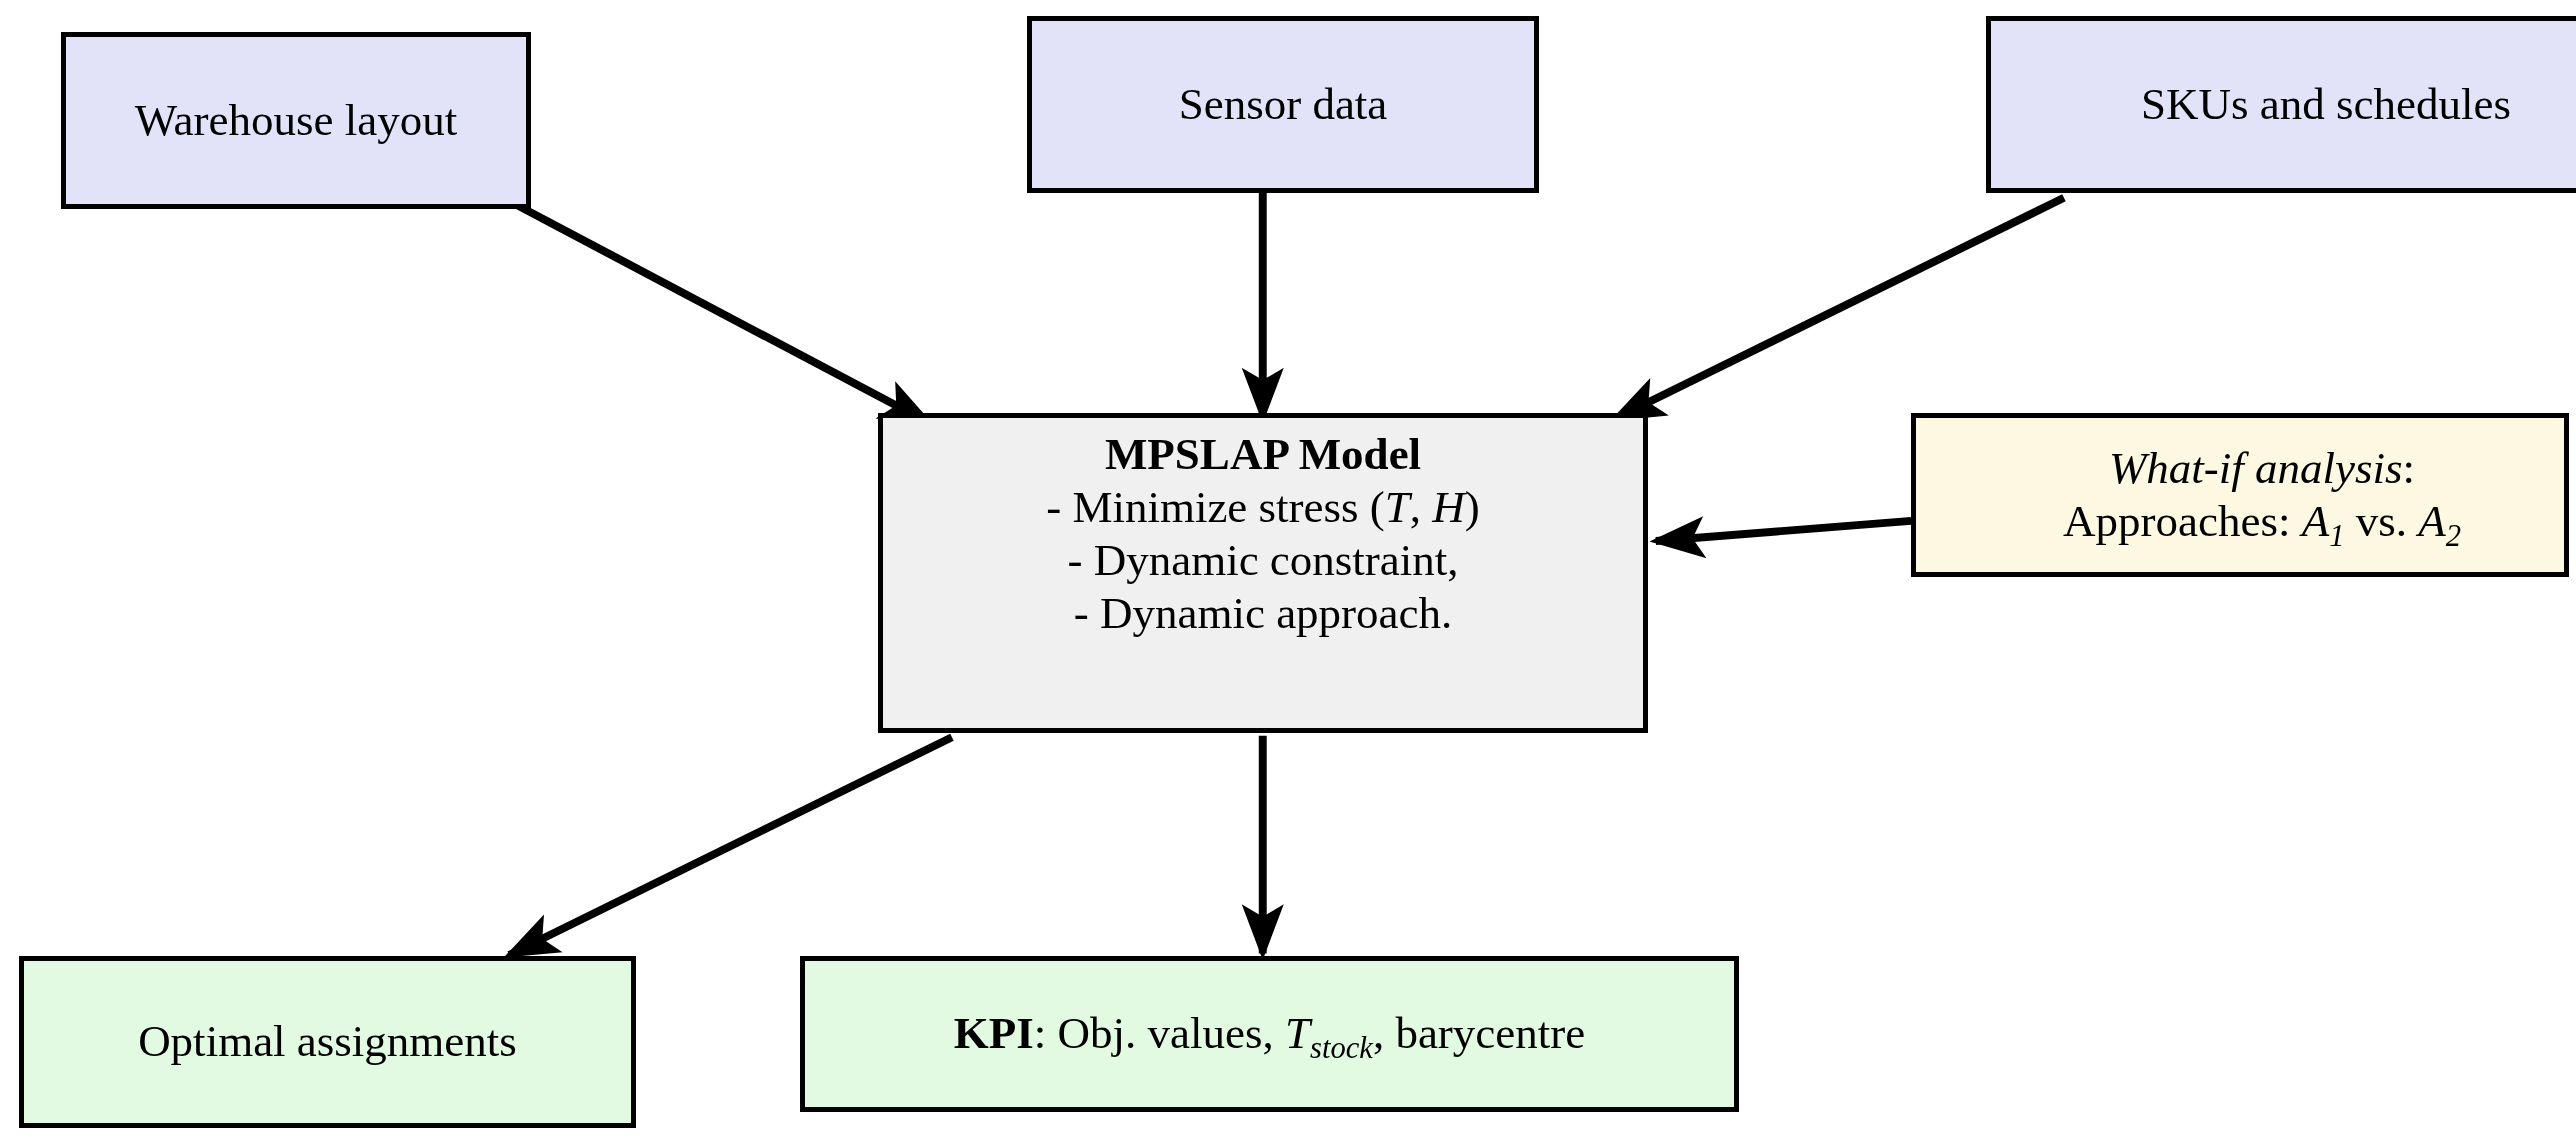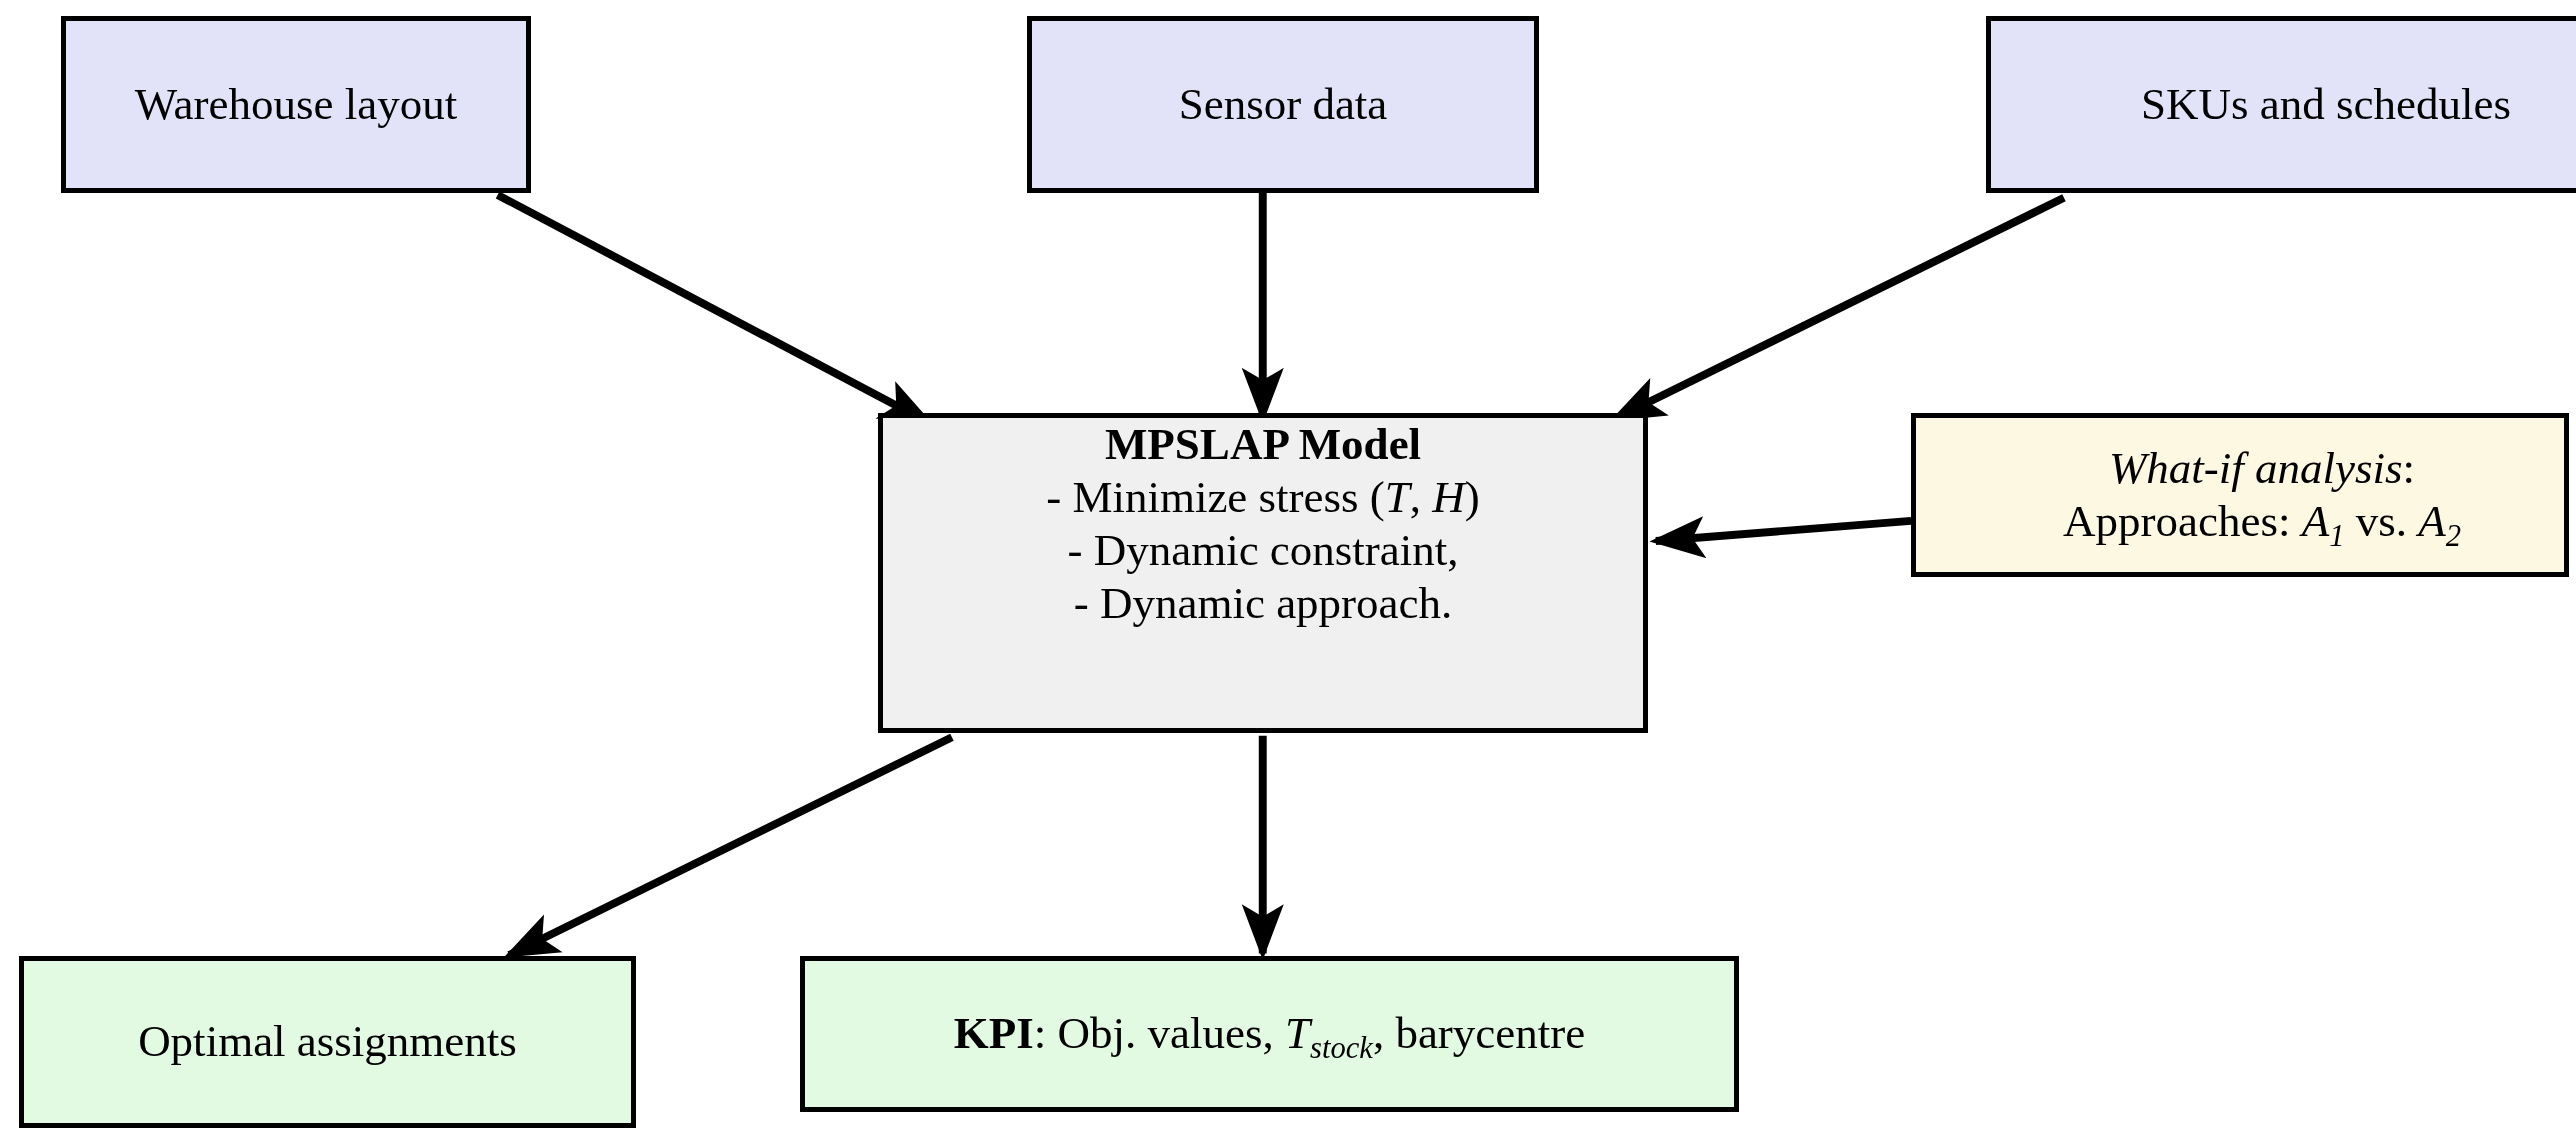--- a/index.html
+++ b/index.html
@@ -75,33 +75,33 @@
 
     <line x1="2862" y1="274" x2="2240" y2="580" stroke="#000000" stroke-width="11" marker-end="url(#arrowhead)"></line>
 
     <line x1="2650" y1="722" x2="2296" y2="750" stroke="#000000" stroke-width="11" marker-end="url(#arrowhead)"></line>
 
     <line x1="1320" y1="1022" x2="706" y2="1324" stroke="#000000" stroke-width="11" marker-end="url(#arrowhead)"></line>
 
     <line x1="1751" y1="1020" x2="1751" y2="1322" stroke="#000000" stroke-width="11" marker-end="url(#arrowhead)"></line>
   </svg>
 
-  <div class="node-box" style="left:61px; top:16px; width:470px; height:177px; background:#e2e2f9;">
+  <div class="node-box" style="left:61px; top:32px; width:470px; height:177px; background:#e2e2f9;">
     <span class="node-line">Warehouse layout</span>
   </div>
 
   <div class="node-box" style="left:1027px; top:16px; width:512px; height:177px; background:#e2e2f9;">
     <span class="node-line">Sensor data</span>
   </div>
 
   <div class="node-box" style="left:1986px; top:16px; width:680px; height:177px; background:#e2e2f9;">
     <span class="node-line">SKUs and schedules</span>
   </div>
 
-  <div class="node-box" style="left:878px; top:413px; width:770px; height:320px; background:#f0f0f0; justify-content:flex-start; ">
+  <div class="node-box" style="left:878px; top:413px; width:770px; height:320px; background:#f0f0f0; justify-content:flex-start; padding-top:10px;">
     <span class="node-line title-line">MPSLAP Model</span>
     <span class="node-line"><span>- Minimize stress (</span><span class="mathit">T</span><span>, </span><span class="mathit">H</span><span>)</span></span>
     <span class="node-line">- Dynamic constraint,</span>
     <span class="node-line">- Dynamic approach.</span>
   </div>
 
   <div class="node-box" style="left:1911px; top:413px; width:658px; height:164px; background:#fdf8e1;padding-left:44px;">
     <span class="node-line"><span class="mathit">What-if analysis</span><span>:</span></span>
     <span class="node-line"><span>Approaches: </span><span class="mathit">A</span><span class="sub">1</span><span> vs. </span><span class="mathit">A</span><span class="sub">2</span></span>
   </div>

